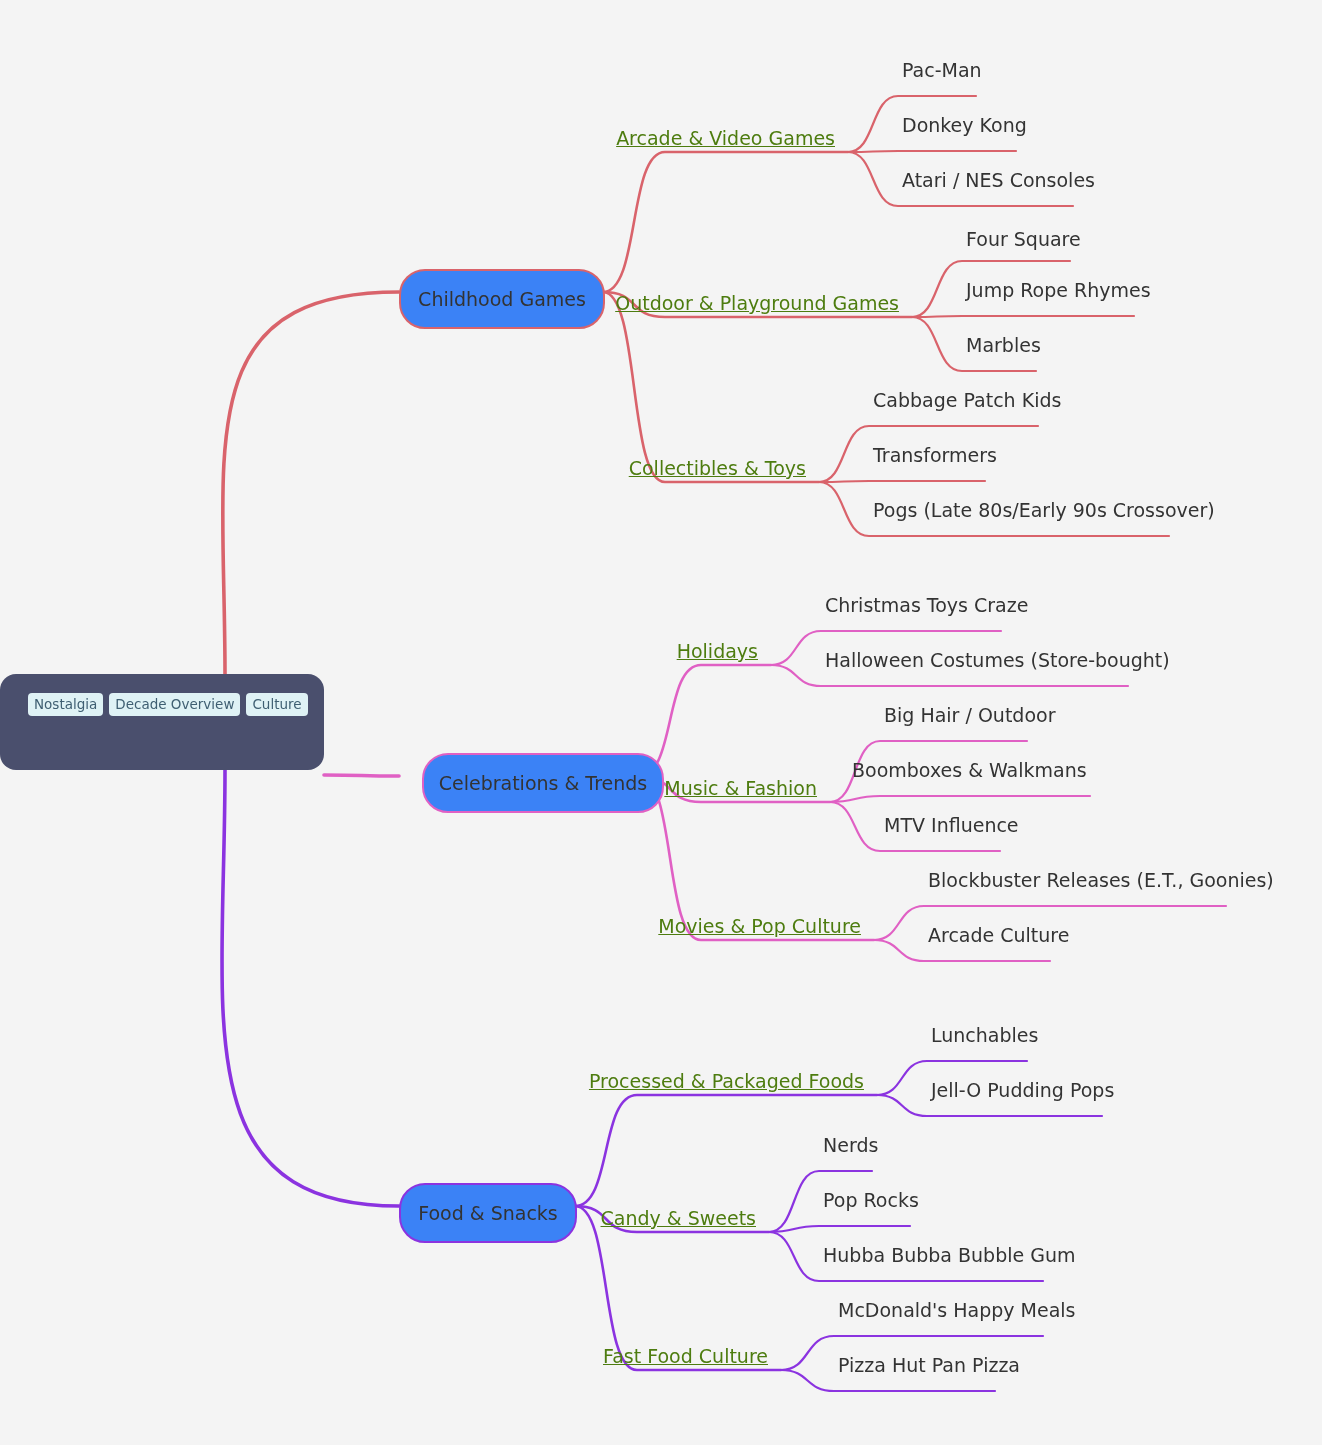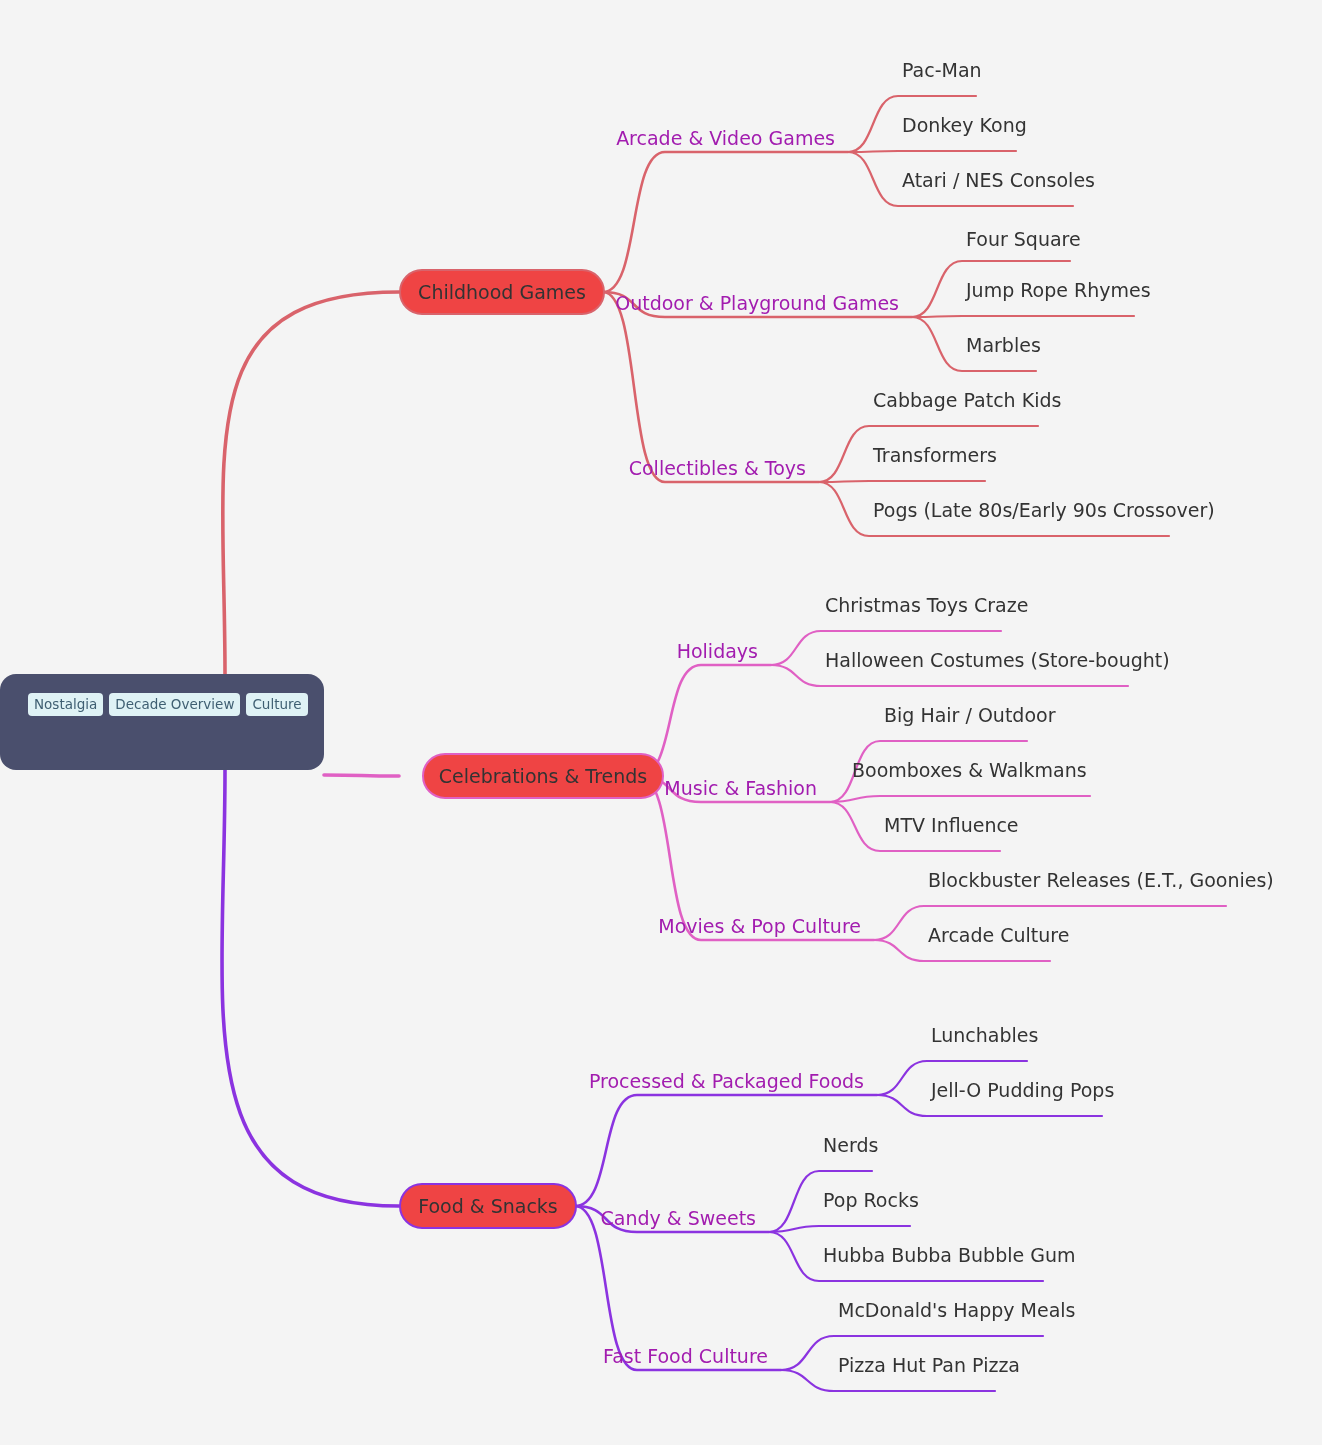--- a/index.html
+++ b/index.html
@@ -66,42 +66,43 @@
     font-size: 13.5px;
     line-height: 15px;
     padding: 4px 6px 4px 6px;
     border-radius: 4px;
     white-space: nowrap;
   }
 
   
   .pill {
     position: absolute;
-    background: #ef4444;
+    background: #3b82f6;
     border: 2.6px solid #d9636b;
     border-radius: 26px;
-    height: 46px;
+    height: 60px;
     display: flex;
     align-items: center;
     justify-content: center;
     padding: 0 20px;
     box-sizing: border-box;
     color: #333333;
     font-size: 19px;
     white-space: nowrap;
   }
 
   
   .mid-label {
     position: absolute;
-    color: #a21caf;
+    color: #4d7c0f;
     font-size: 19px;
     white-space: nowrap;
     transform: translate(-100%, -100%);
     padding-bottom: 3px;
+    text-decoration: underline;
   }
 
   
   .leaf-label {
     position: absolute;
     color: #333333;
     font-size: 19px;
     white-space: nowrap;
     transform: translateY(-100%);
     padding-bottom: 15px;

